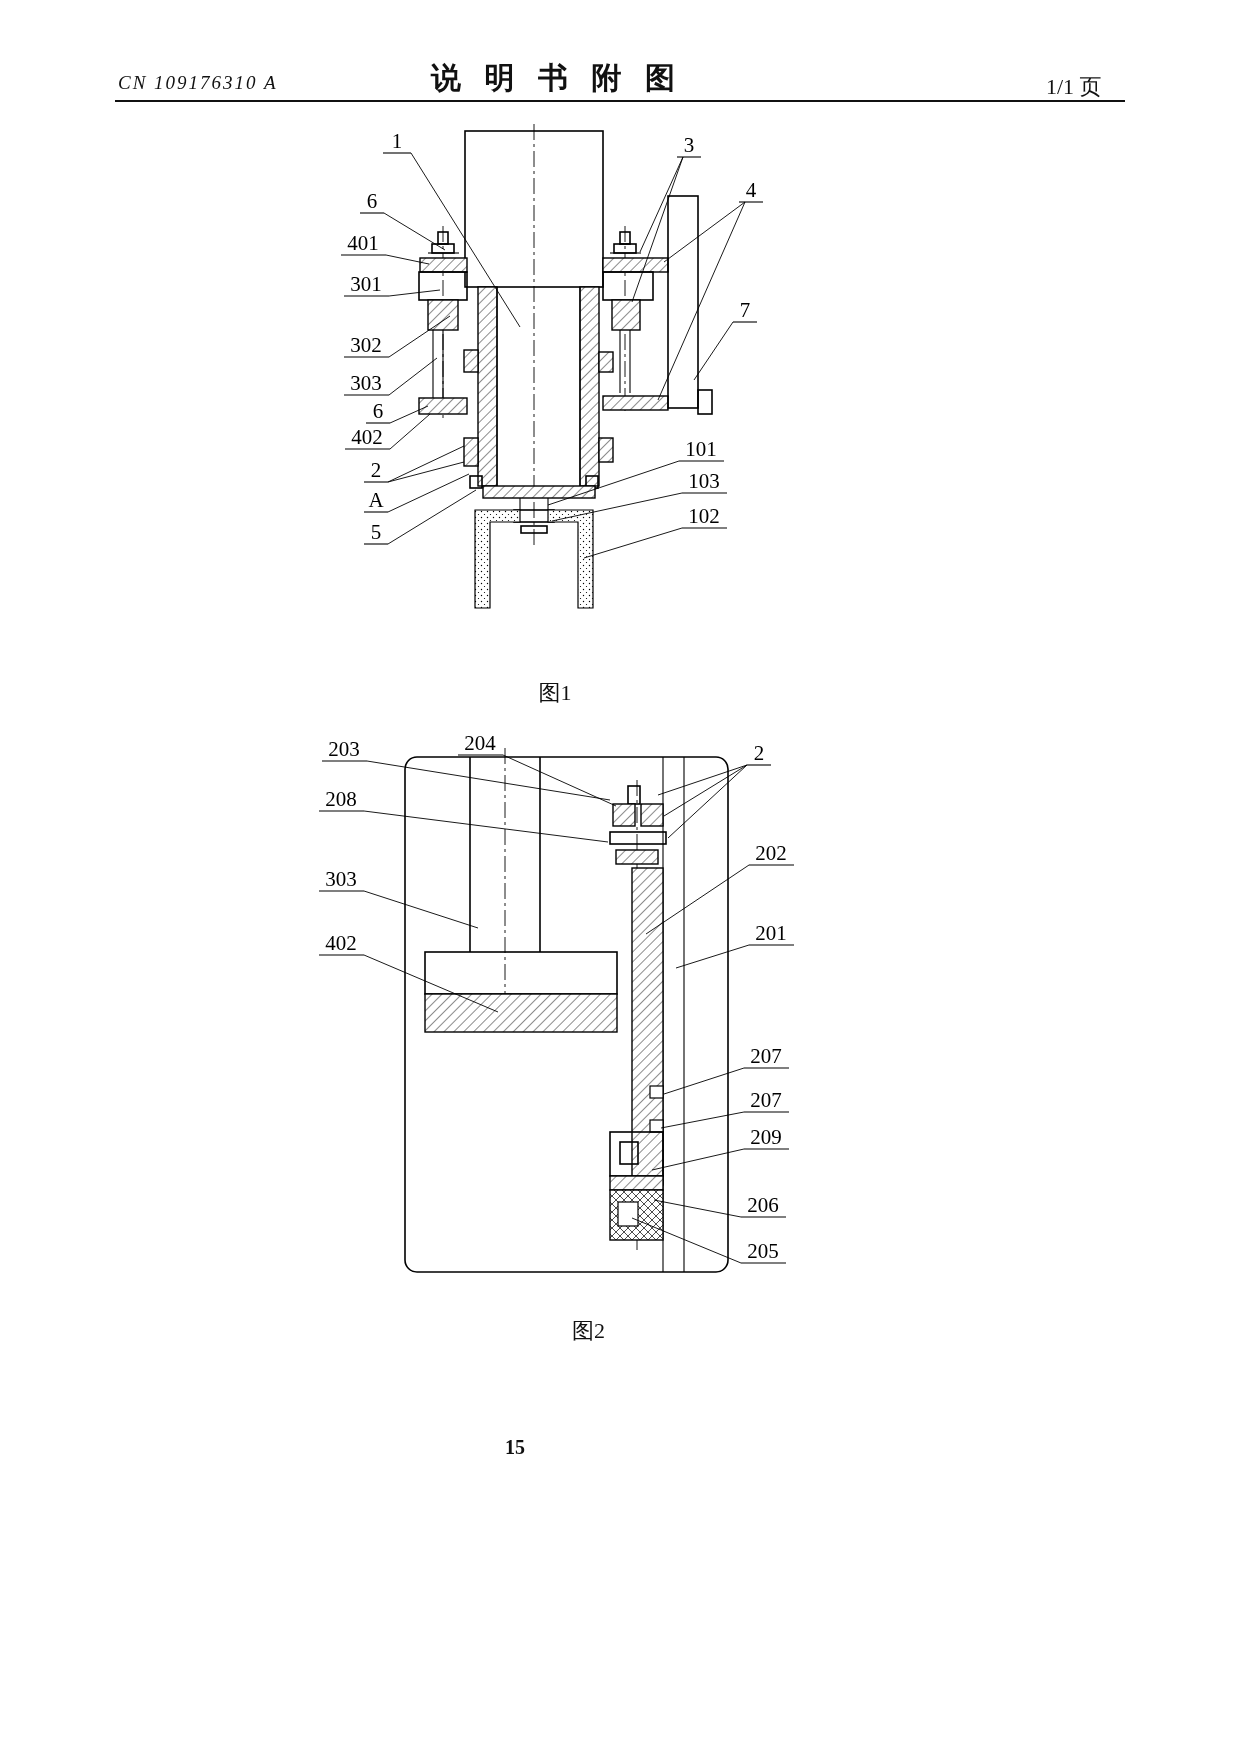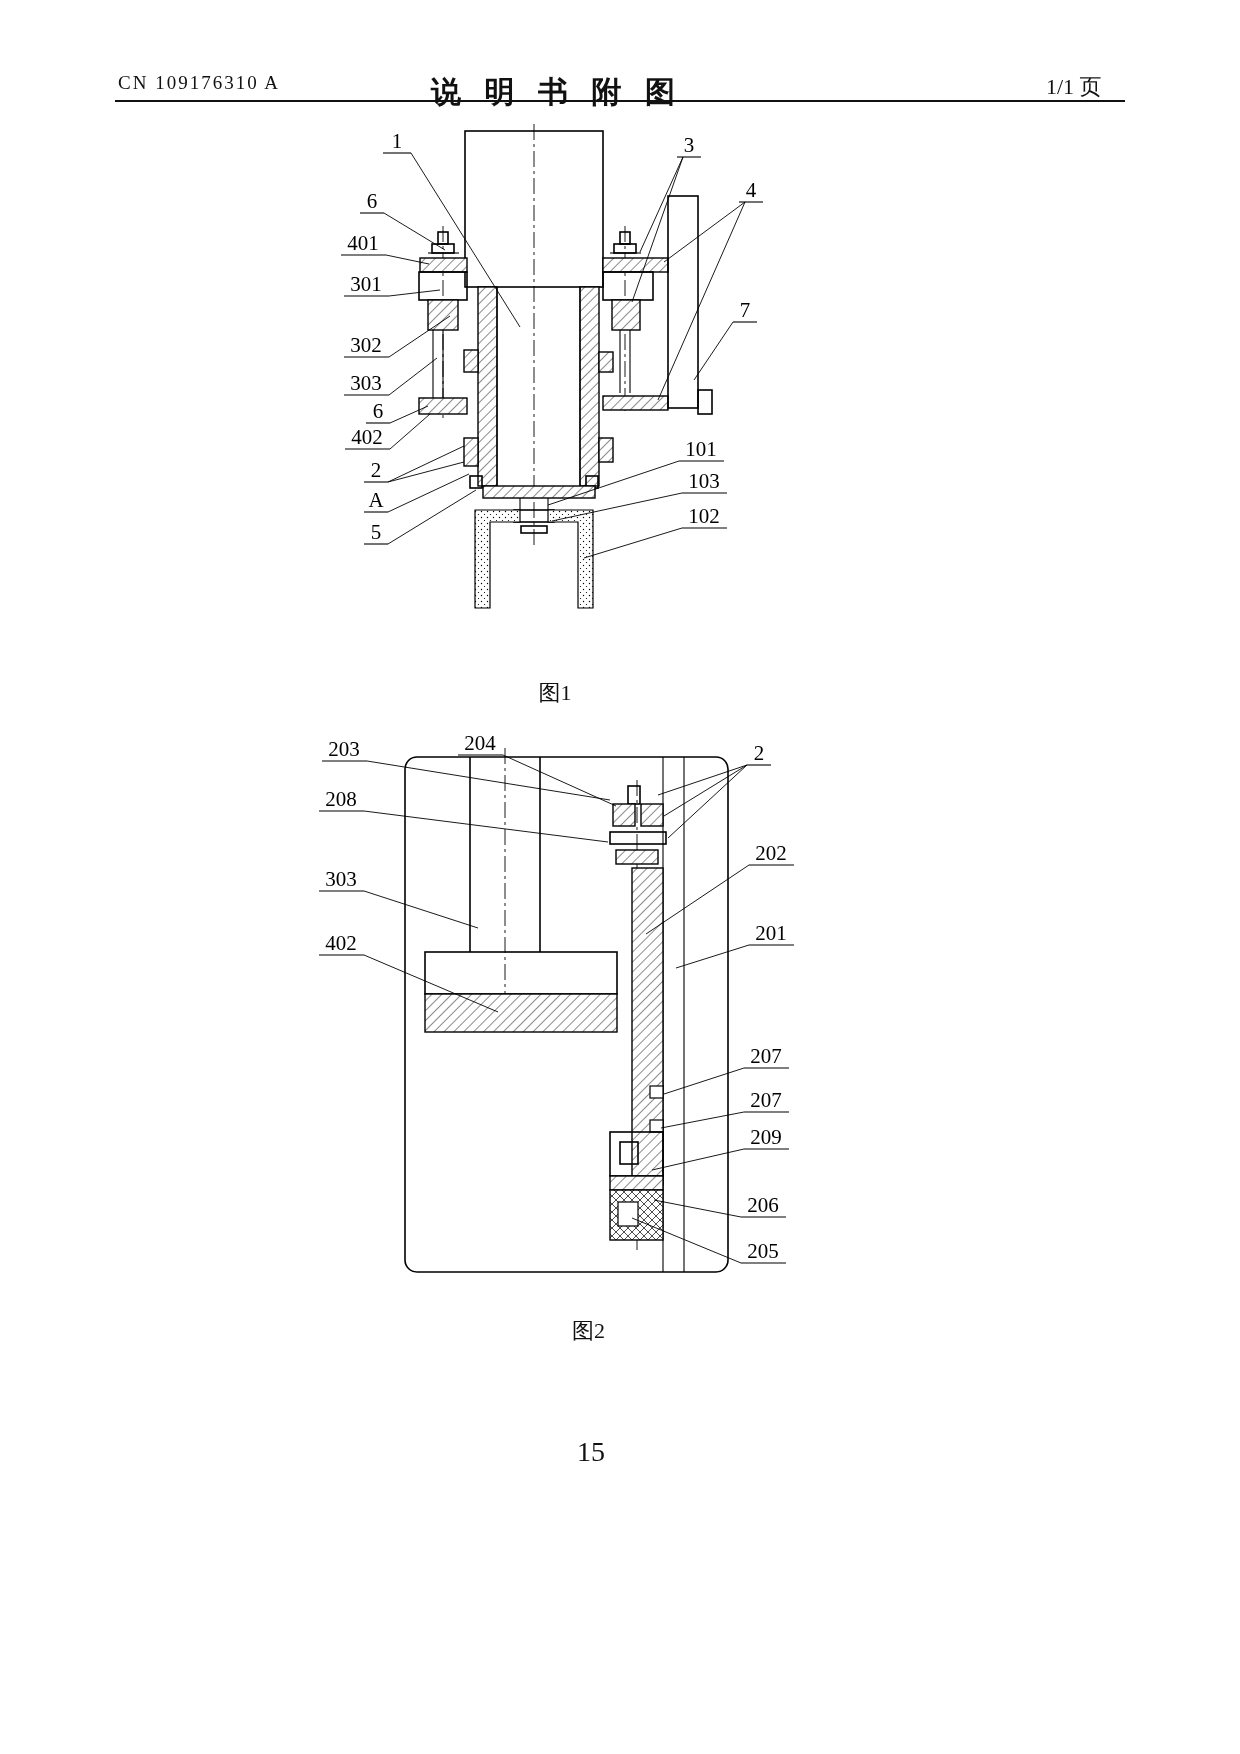--- a/index.html
+++ b/index.html
@@ -7,44 +7,45 @@
     position:relative;
     width:1240px;height:1754px;
     background:#ffffff;
     margin:0 auto;
     font-family:"Liberation Serif","DejaVu Serif",serif;
     color:#111;
     overflow:hidden;
   }
   .hdr-left{
     position:absolute;left:118px;top:72px;
-    font-size:19px;letter-spacing:2px;white-space:nowrap;
+    font-size:19px;letter-spacing:2px;white-space:nowrap;font-style:italic;
   }
   .hdr-title{
     position:absolute;left:312px;top:58px;width:490px;
     text-align:center;font-size:30px;font-weight:bold;
-    letter-spacing:8px;white-space:nowrap;margin-top:14px;
+    letter-spacing:8px;white-space:nowrap;
   }
   .hdr-right{
     position:absolute;left:1046px;top:72px;
     font-size:22px;white-space:nowrap;
   }
   .header-rule{
     position:absolute;left:115px;top:100px;width:1010px;height:2px;
     background:#111;
   }
   .fig-caption{
     position:absolute;left:505px;width:100px;text-align:center;
     font-size:22px;
   }
   .cap1{top:656px;margin-top:22px;}
   .cap2{top:1316px;text-align:right;}
   .page-number{
-    position:absolute;left:505px;top:1436px;width:100px;text-align:right;
-    font-size:28px;
+    position:absolute;left:505px;top:1436px;width:100px;text-align:left;
+    font-size:20px;
+    font-weight:bold;
   }
   svg.drawing{position:absolute;left:0;top:0;}
   
   .out{fill:none;stroke:#000;stroke-width:1.6;}
   .thin{fill:none;stroke:#000;stroke-width:1.1;}
   .hatch{fill:url(#h1);stroke:#000;stroke-width:1.4;}
   .xhatch{fill:url(#h2);stroke:#000;stroke-width:1.4;}
   .stip{fill:url(#st);stroke:#000;stroke-width:1.2;}
   .whiteout{fill:#fff;stroke:#000;stroke-width:1.2;}
   .cl{fill:none;stroke:#000;stroke-width:0.9;stroke-dasharray:16 4 3 4;}

